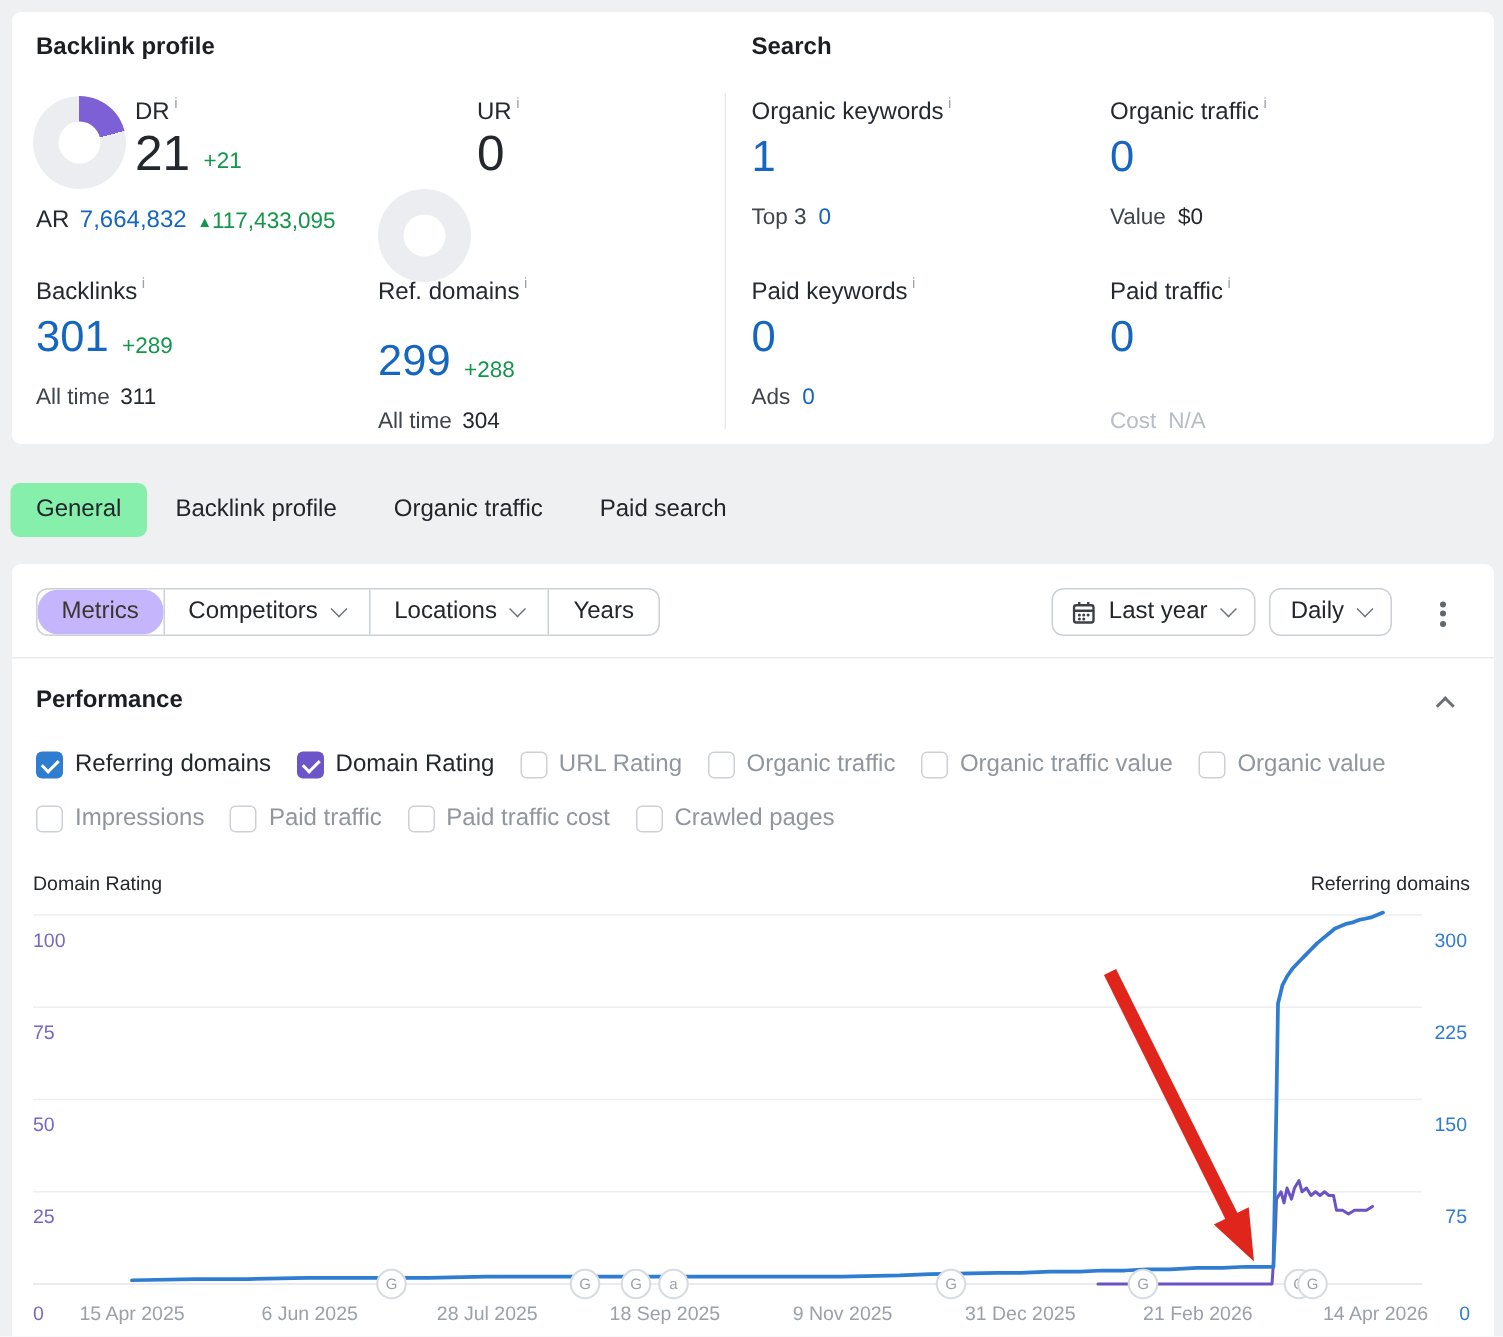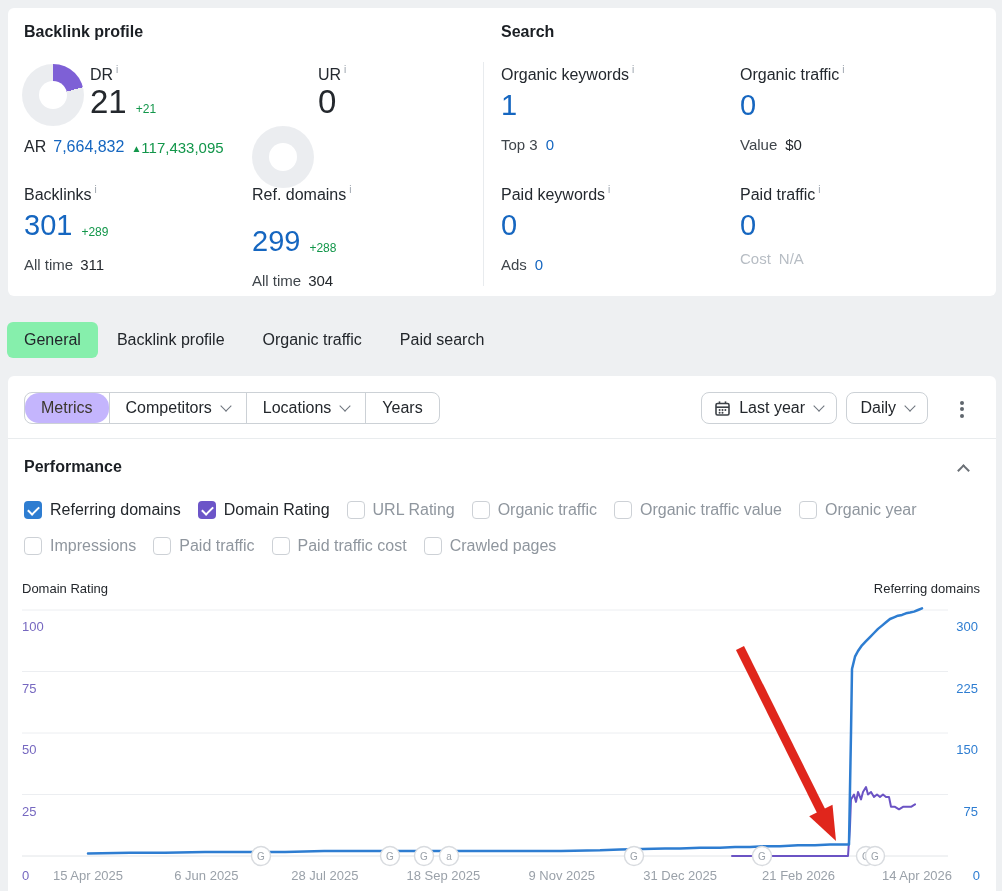--- a/index.html
+++ b/index.html
@@ -14,21 +14,21 @@
 
   
   #top-card { left:8px; top:8px; right:6px; height:288px; background:#fff; border-radius:6px; }
   .sec-title { font-size:16px; font-weight:700; color:#1b1f24; }
   .metric-label { font-size:16px; color:#24292f; }
   .sup-i { font-size:10px; color:#9aa2ab; vertical-align:7px; margin-left:3px; cursor:default; }
   .donut { width:62px; height:62px; border-radius:50%; position:relative; background:#ebedf0; }
   .donut::after { content:""; position:absolute; inset:17px; background:#fff; border-radius:50%; }
   .big-dr { font-size:33px; line-height:36px; color:#24282d; }
   .big-blue { font-size:29px; line-height:34px; color:#1566c0; }
-  .delta { font-size:12px; color:#12964a; }
+  .delta { font-size:15px; color:#12964a; }
   .subrow { font-size:15px; }
   .subrow .lbl { color:#3f454b; }
   .subrow .val { color:#24282d; }
   .blue-val { color:#1566c0; }
   .muted { color:#b7bdc4; }
   .vrule { width:1px; background:#e8ebee; }
   .row { display:flex; align-items:center; }
 
   
   #tabs { left:7px; top:322px; height:36px; display:flex; align-items:center; }
@@ -144,21 +144,21 @@
     <div class="big-blue" style="margin-top:4px;">0</div>
     <div class="subrow row" style="margin-top:14px;gap:8px;">
       <span class="lbl">Ads</span>
       <span class="blue-val">0</span>
     </div>
   </div>
 
   <div class="abs" style="left:732px;top:176px;">
     <div class="metric-label"><span>Paid traffic</span><span class="sup-i">i</span></div>
     <div class="big-blue" style="margin-top:4px;">0</div>
-    <div class="subrow row" style="margin-top:8px;gap:8px;">
+    <div class="subrow row" style="margin-top:30px;gap:8px;">
       <span class="muted">Cost</span>
       <span class="muted">N/A</span>
     </div>
   </div>
 </div>
 
 <div class="abs" id="tabs">
     <div class="tab active">General</div>
     <div class="tab">Backlink profile</div>
     <div class="tab">Organic traffic</div>
@@ -228,21 +228,21 @@
       <div class="cb-item">
         <span class="cbx"></span>
         <span class="cb-label off">Organic traffic</span>
       </div>
       <div class="cb-item">
         <span class="cbx"></span>
         <span class="cb-label off">Organic traffic value</span>
       </div>
       <div class="cb-item">
         <span class="cbx"></span>
-        <span class="cb-label off">Organic year</span>
+        <span class="cb-label off">Organic value</span>
       </div>
     </div>
   <div class="abs cb-row" id="cb-row-2" style="top:160px;">
       <div class="cb-item">
         <span class="cbx"></span>
         <span class="cb-label off">Impressions</span>
       </div>
       <div class="cb-item">
         <span class="cbx"></span>
         <span class="cb-label off">Paid traffic</span>

